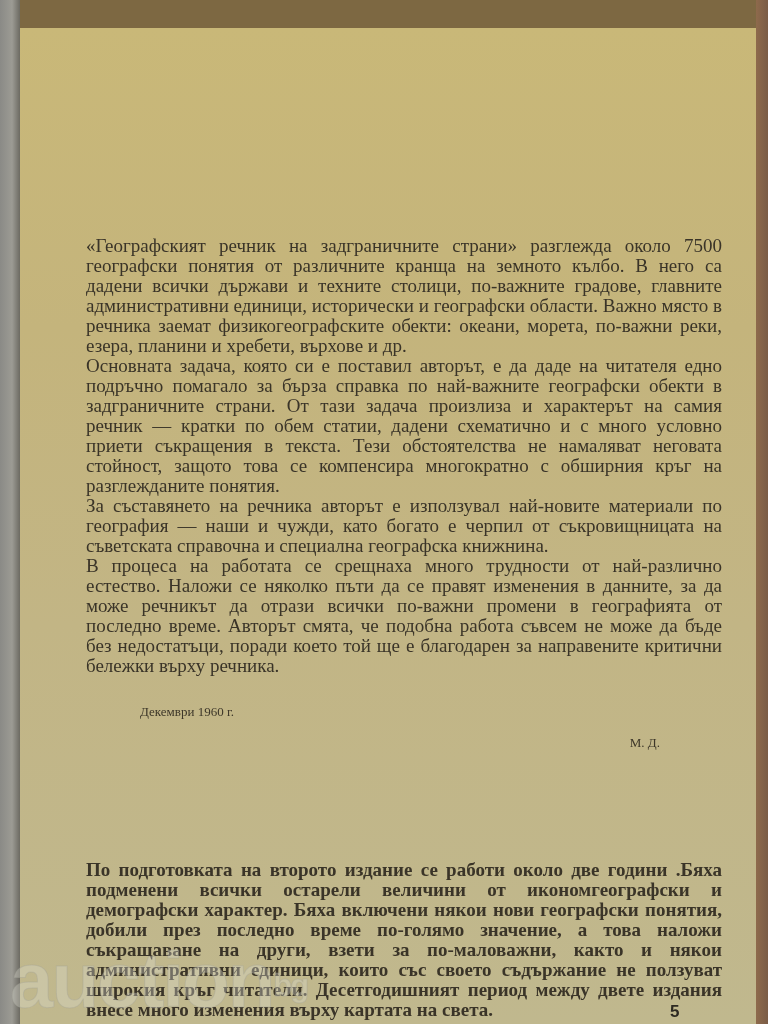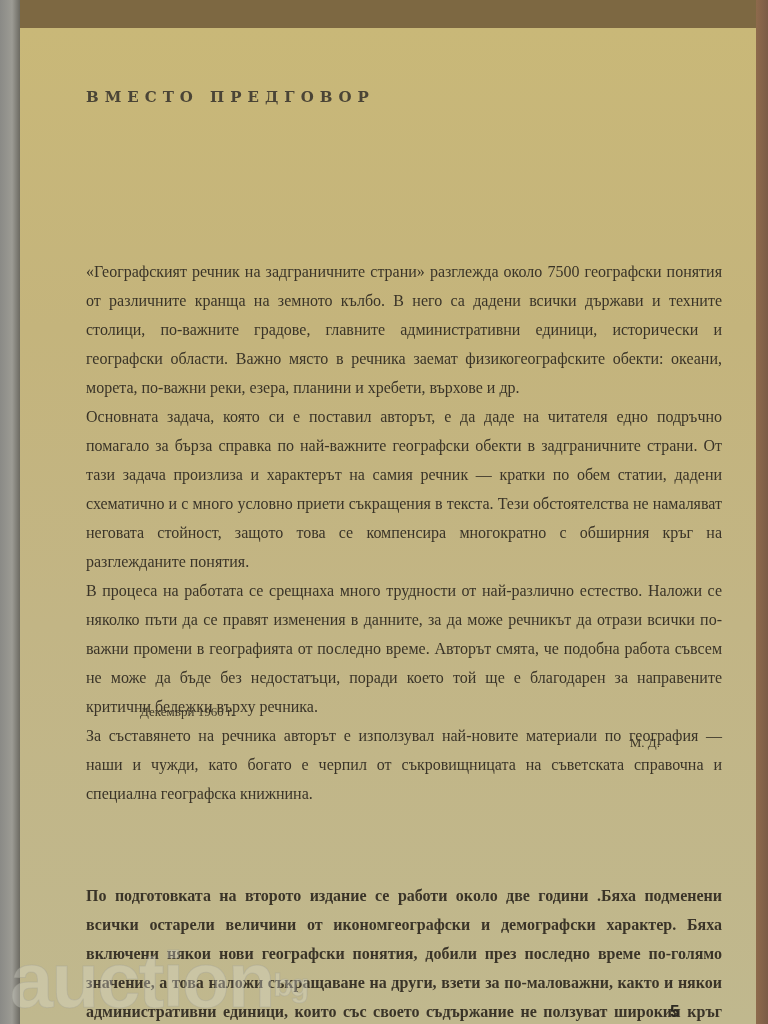--- a/index.html
+++ b/index.html
@@ -26,24 +26,23 @@
     color:#3a352a;
   }
   .heading {
     position:absolute; font-size:15px; letter-spacing:6px; font-weight:bold;
     color:#4a4436; text-transform:uppercase;
   }
   .h1 { left:66px; top:60px; }
   .h2 { left:66px; top:766px; }
   .para {
     position:absolute; left:66px; width:636px;
-    font-size:16px; line-height:29px; text-align:justify;
+    font-size:19px; line-height:20px; text-align:justify;
     font-family:"Liberation Serif",serif;
     color:#3a3428;
-    margin-top:21px;
   }
   .p1 { top:208px; }
   .sign-row {
     position:absolute; left:120px; top:660px; width:520px;
     font-family:"Liberation Serif",serif; font-size:13px; color:#3d3729;
   }
   .sign-date { position:absolute; left:0; top:16px; }
   .sign-initials { position:absolute; right:0; top:0;margin-top:47px; }
   .p2 { top:832px;font-weight:bold; }
   .page-number {
@@ -61,27 +60,26 @@
 </style>
 </head>
 <body>
 
 <div class="binding"></div>
 <div class="top-edge"></div>
 <div class="right-edge"></div>
 
 <div class="page">
 
-  <div class="heading h1">ВМЕСТО ПРЕДГОВОР</div>
 
   <div class="para p1">
     <div>«Географският речник на задграничните страни» разглежда около 7500 географски понятия от различните кранща на земното кълбо. В него са дадени всички държави и техните столици, по-важните градове, главните административни единици, исторически и географски области. Важно място в речника заемат физикогеографските обекти: океани, морета, по-важни реки, езера, планини и хребети, върхове и др.</div>
     <div>Основната задача, която си е поставил авторът, е да даде на читателя едно подръчно помагало за бърза справка по най-важните географски обекти в задграничните страни. От тази задача произлиза и характерът на самия речник — кратки по обем статии, дадени схематично и с много условно приети съкращения в текста. Тези обстоятелства не намаляват неговата стойност, защото това се компенсира многократно с обширния кръг на разглежданите понятия.</div>
+    <div>За съставянето на речника авторът е използувал най-новите материали по география — наши и чужди, като богато е черпил от съкровищницата на съветската справочна и специална географска книжнина.</div>
     <div>В процеса на работата се срещнаха много трудности от най-различно естество. Наложи се няколко пъти да се правят изменения в данните, за да може речникът да отрази всички по-важни промени в географията от последно време. Авторът смята, че подобна работа съвсем не може да бъде без недостатъци, поради което той ще е благодарен за направените критични бележки върху речника.</div>
-    <div>За съставянето на речника авторът е използувал най-новите материали по география — наши и чужди, като богато е черпил от съкровищницата на съветската справочна и специална географска книжнина.</div>
   </div>
 
   <div class="sign-row">
     <span class="sign-date">Декември 1960 г.</span>
     <span class="sign-initials">М. Д.</span>
   </div>
 
 
   <div class="para p2">
     <div>По подготовката на второто издание се работи около две години .Бяха подменени всички остарели величини от икономгеографски и демографски характер. Бяха включени някои нови географски понятия, добили през последно време по-голямо значение, а това наложи съкращаване на други, взети за по-маловажни, както и някои административни единици, които със своето съдържание не ползуват широкия кръг читатели. Десетгодишният период между двете издания внесе много изменения върху картата на света.</div>

